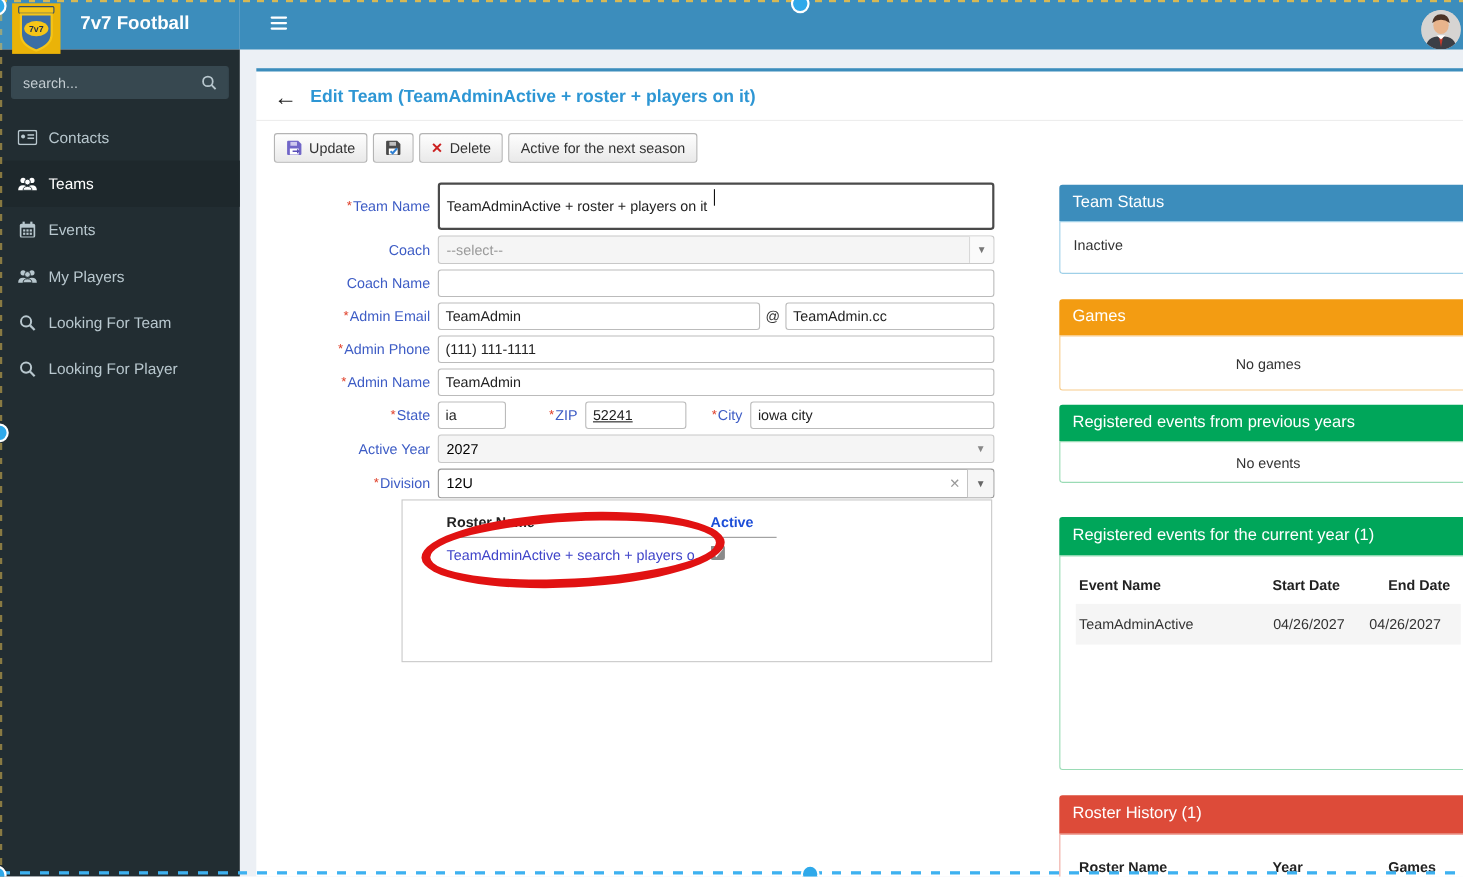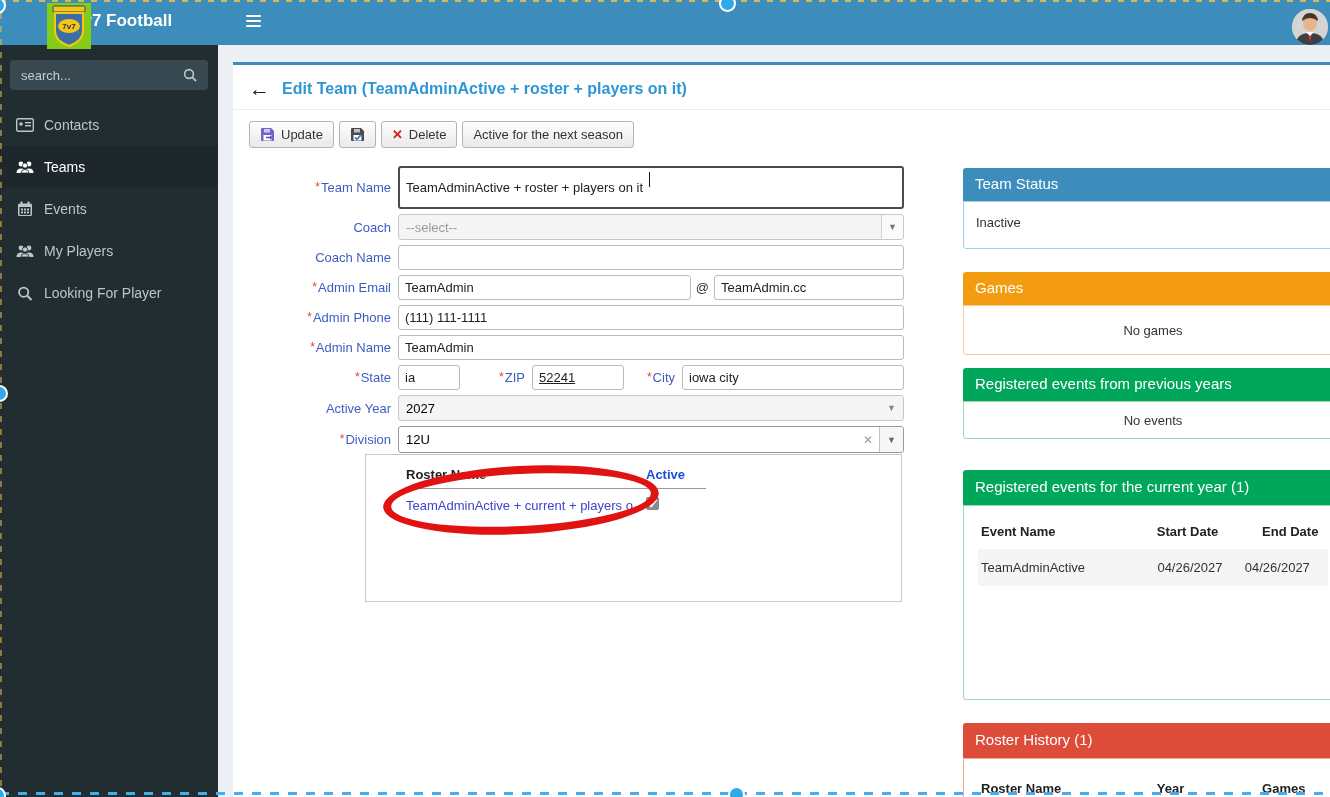--- a/index.html
+++ b/index.html
@@ -2,21 +2,21 @@
 <html><head>
 <meta charset="utf-8">
 <style>
   * { margin:0; padding:0; box-sizing:border-box; }
   html,body { width:1330px; height:797px; }
   body { font-family:"Liberation Sans", sans-serif; }
   .app { position:relative; width:1330px; height:797px; background:#ecf0f5; overflow:hidden; }
 
   
   .brand { position:absolute; left:0; top:0; width:218px; height:45px; background:#3c8dbc; display:flex; align-items:center; }
-  .logo-box { position:absolute; left:11px; top:3px; width:44px; height:46px; background:#84cc16; display:flex; align-items:center; justify-content:center; z-index:3;margin-left:36px; }
+  .logo-box { position:absolute; left:11px; top:3px; width:44px; height:46px; background:#eab308; display:flex; align-items:center; justify-content:center; z-index:3; }
   .brand-title { position:absolute; left:73px; top:11px; color:#fff; font-size:17px; font-weight:bold; }
   .topnav { position:absolute; left:218px; top:0; width:1112px; height:45px; background:#3c8dbc; }
   .hamburger { position:absolute; left:28px; top:15px; width:17px; height:14px; cursor:pointer; }
   .hamburger i { display:block; width:15px; height:2px; background:#fff; margin:0 0 3px 0; border-radius:1px; }
   .avatar { position:absolute; left:1074px; top:9px; width:36px; height:36px; border-radius:50%; overflow:hidden; background:#d6d4d2; }
 
   
   .sidebar { position:absolute; left:0; top:45px; width:218px; height:752px; background:#222d32; }
   .side-search { margin:15px 10px 14px 10px; height:30px; background:#374850; border:1px solid #374850; border-radius:3px; display:flex; align-items:center; padding:0 10px; }
   .side-search .ph { color:#c3ccd1; font-size:13px; flex:1; }
@@ -167,20 +167,27 @@
     </div>
     <div class="nav-item">
       <svg width="18" height="14" viewBox="0 0 18 14">
         <circle cx="5" cy="4" r="2.4" fill="#b8c7ce"></circle>
           <circle cx="13" cy="4" r="2.4" fill="#b8c7ce"></circle>
           <circle cx="9" cy="5.5" r="2.6" fill="#b8c7ce" stroke="#222d32" stroke-width="0.8"></circle>
         <path d="M0.5 13 Q0.5 8.5 5 8.5 Q7 8.5 8 9.5 L10 9.5 Q11 8.5 13 8.5 Q17.5 8.5 17.5 13 Z" fill="#b8c7ce"></path>
         <path d="M5 13 Q5 9.5 9 9.5 Q13 9.5 13 13 Z" fill="#b8c7ce" stroke="#222d32" stroke-width="0.8"></path>
       </svg>
       <span>My Players</span>
+    </div>
+    <div class="nav-item">
+      <svg width="15" height="15" viewBox="0 0 15 15">
+        <circle cx="6.2" cy="6.2" r="4.6" fill="none" stroke="#b8c7ce" stroke-width="1.8"></circle>
+        <line x1="9.8" y1="9.8" x2="14" y2="14" stroke="#b8c7ce" stroke-width="2"></line>
+      </svg>
+      <span>Looking For Team</span>
     </div>
     <div class="nav-item">
       <svg width="15" height="15" viewBox="0 0 15 15">
         <circle cx="6.2" cy="6.2" r="4.6" fill="none" stroke="#b8c7ce" stroke-width="1.8"></circle>
         <line x1="9.8" y1="9.8" x2="14" y2="14" stroke="#b8c7ce" stroke-width="2"></line>
       </svg>
       <span>Looking For Player</span>
     </div>
   </div>
 
@@ -274,21 +281,21 @@
       </div>
     </div>
   </div>
 
   <div class="roster-box">
     <div class="roster-head">
       <span class="c1">Roster Name</span>
       <span class="c2">Active</span>
     </div>
     <div class="roster-row">
-      <span class="c1"><a class="roster-link">TeamAdminActive + current + players o...</a></span>
+      <span class="c1"><a class="roster-link">TeamAdminActive + search + players o...</a></span>
       <span class="c2"><input type="checkbox" checked="" style=""></span>
     </div>
   </div>
 
   <div class="right-col">
     <div class="panel p-blue" style="margin-bottom:23px;">
       <div class="phead">Team Status</div>
       <div class="pbody pb-left">Inactive</div>
     </div>
     <div class="panel p-orange" style="margin-bottom:13px;">

